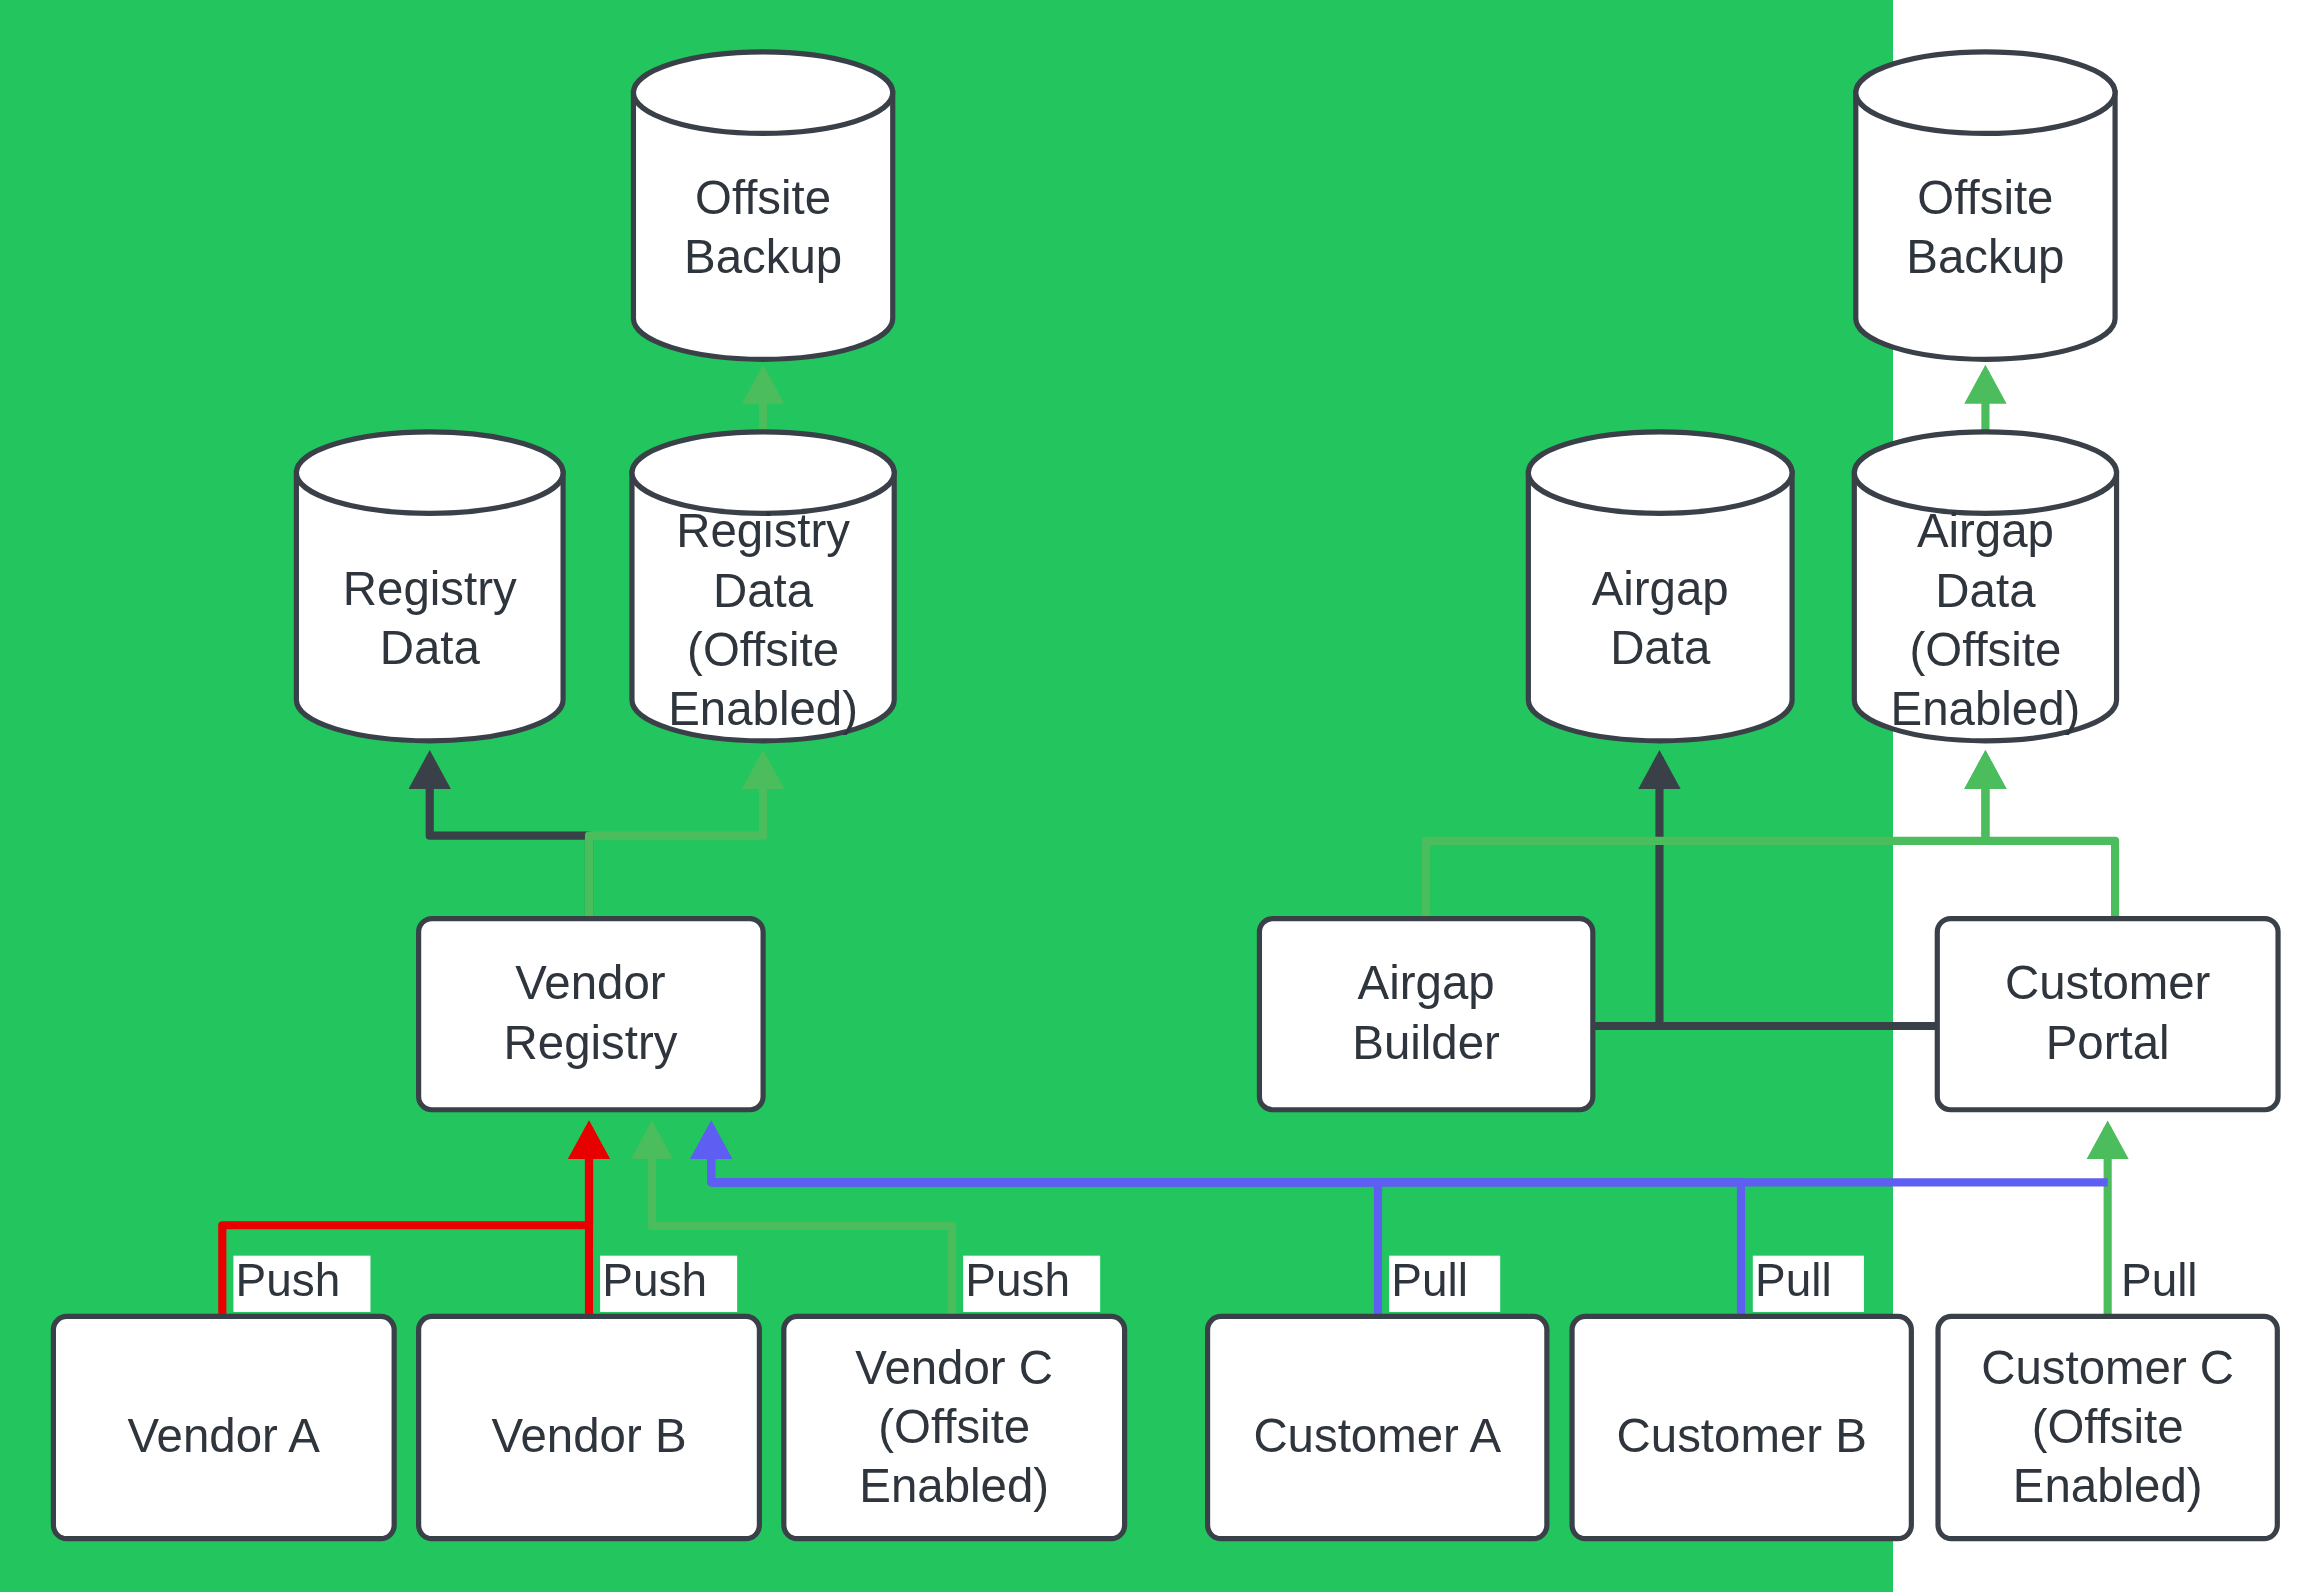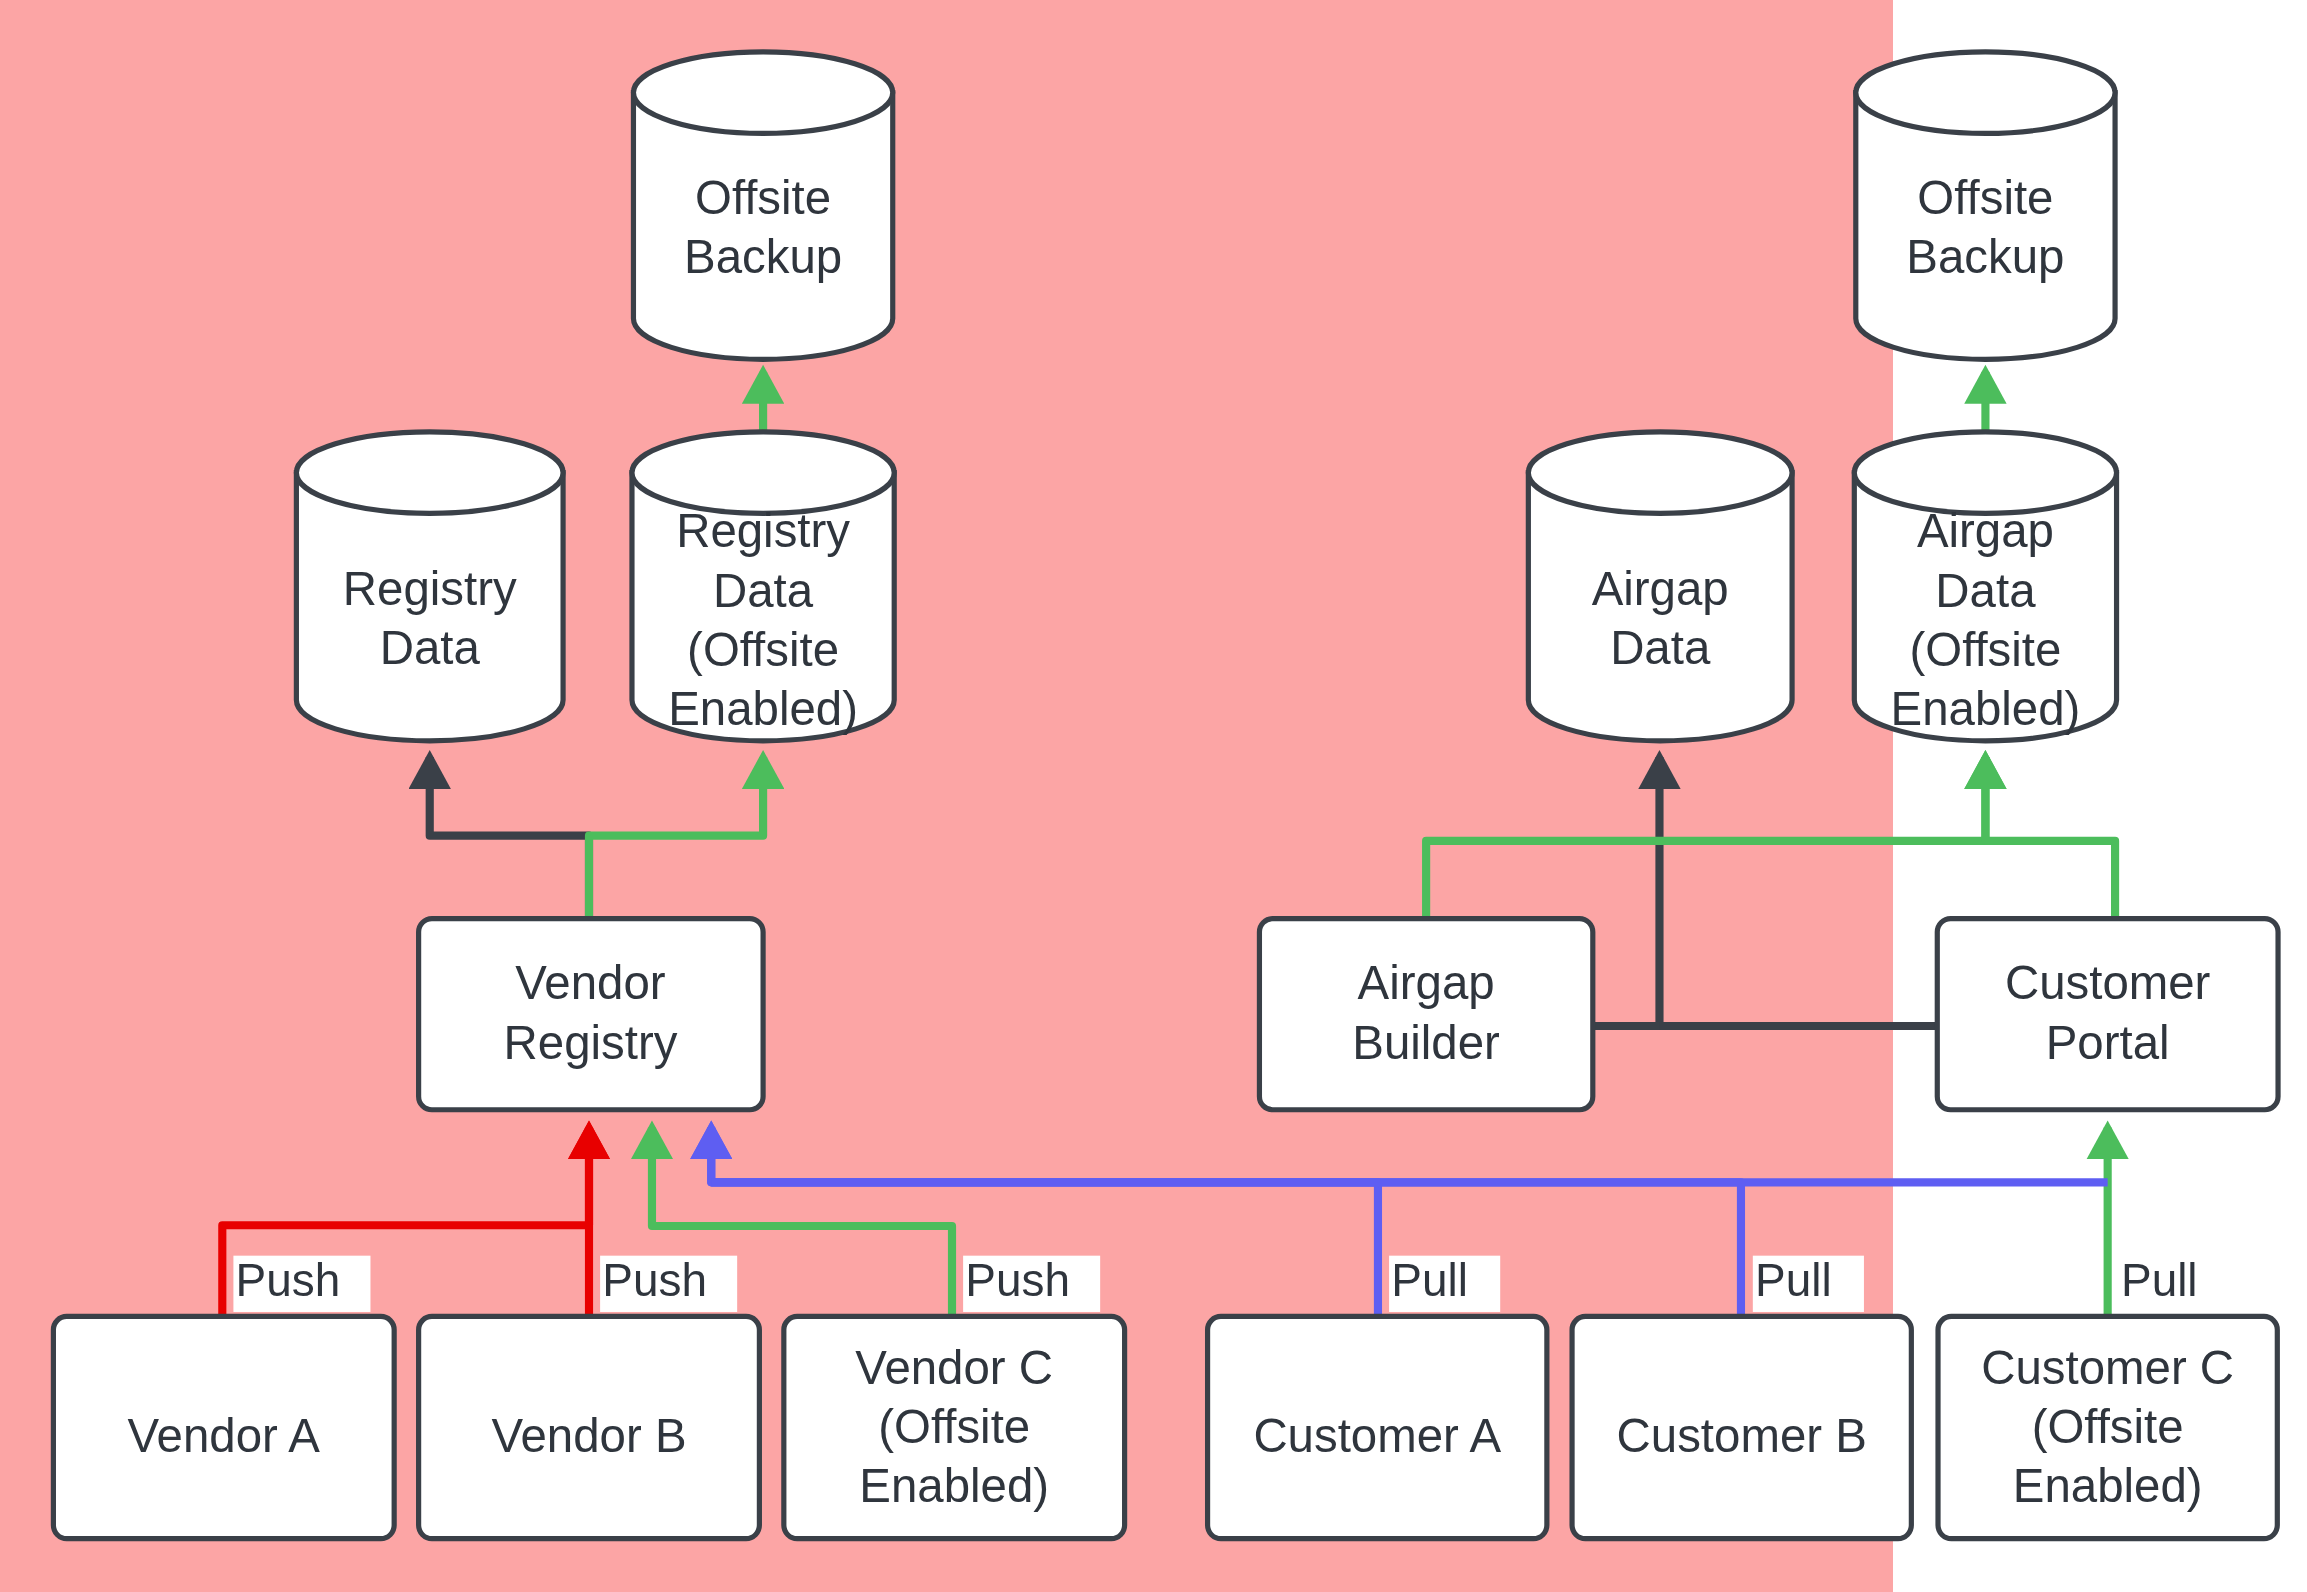--- a/index.html
+++ b/index.html
@@ -10,21 +10,21 @@
   body {
     width: 2307px;
     height: 1592px;
     font-family: "Liberation Sans", sans-serif;
     overflow: hidden;
   }
   #diagram-root {
     position: relative;
     width: 1893px;
     height: 1592px;
-    background: #fca5a5;
+    background: #22c55e;
   }
   svg#flow-svg {
     display: block;
     width: 2307px;
     height: 1592px;
   }
   .node-shape {
     fill: #ffffff;
     stroke: #3a4048;
     stroke-width: 7;

